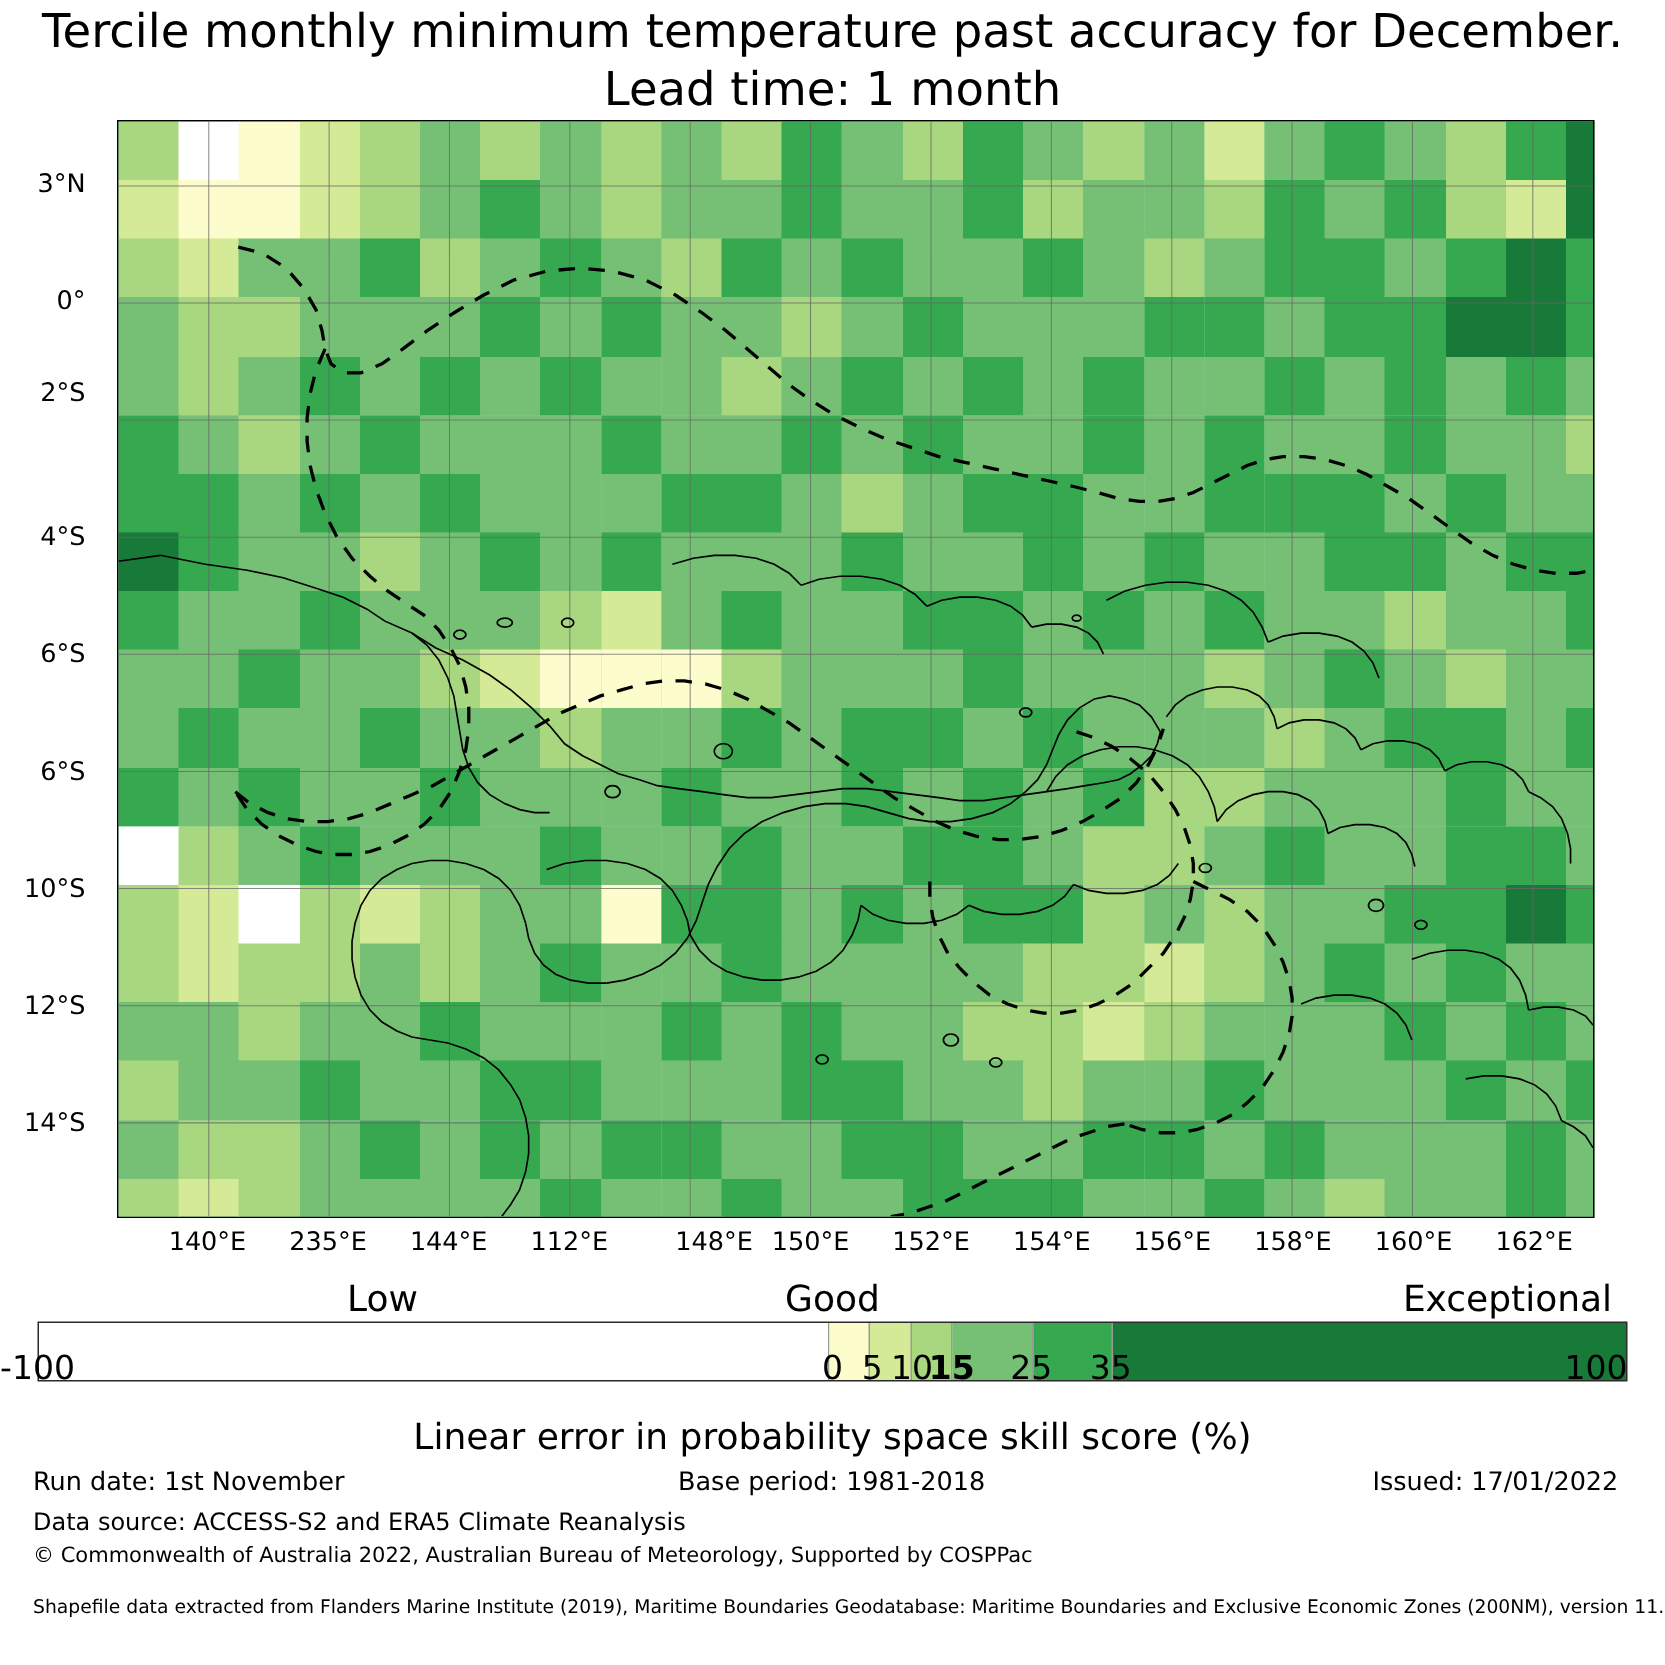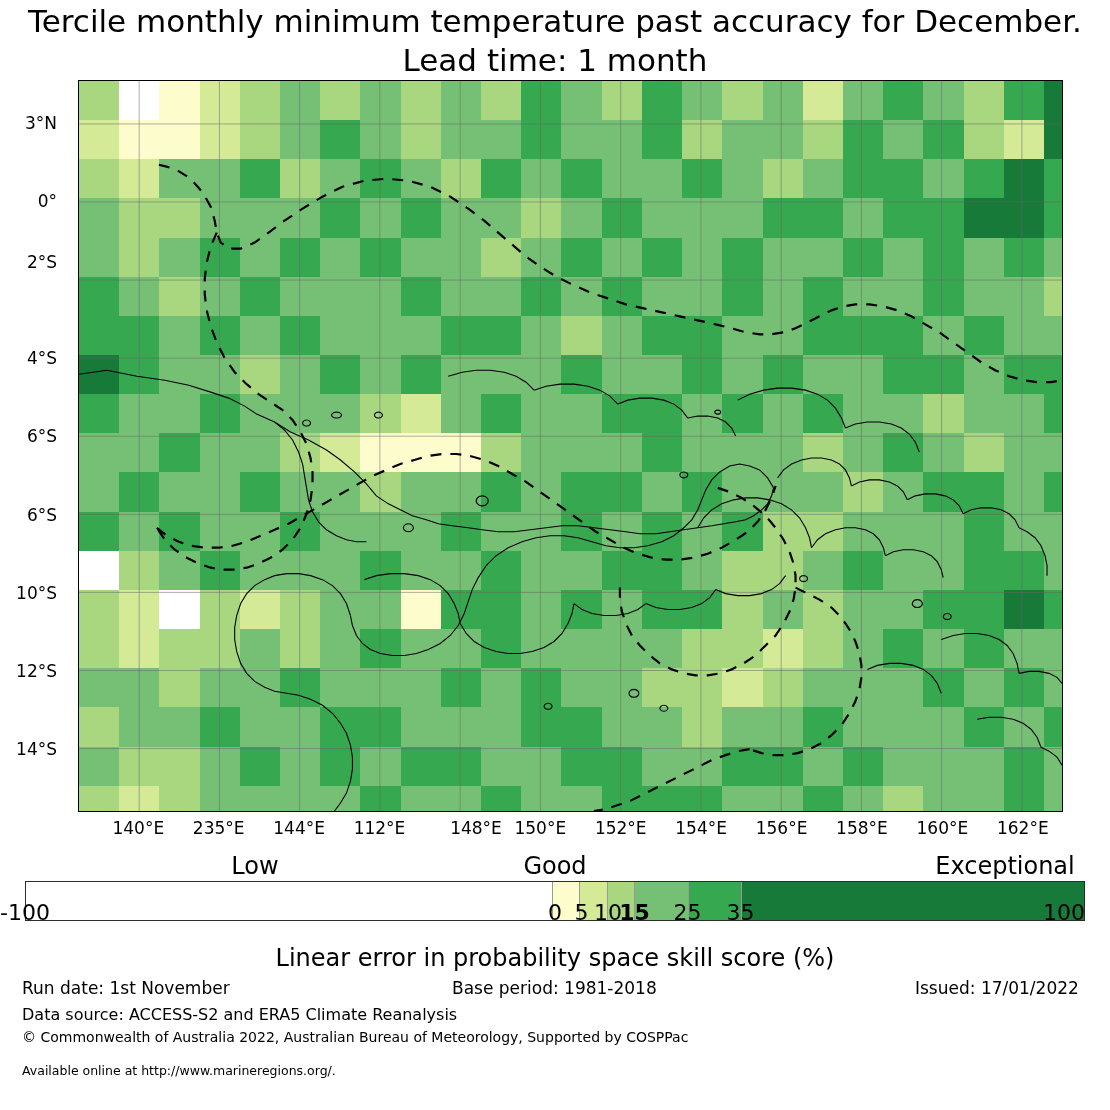--- a/index.html
+++ b/index.html
@@ -703,14 +703,14 @@
     <div class="cbcat" style="left: 1005px;">Exceptional</div>
   </div>
 <div id="cbar-label">Linear error in probability space skill score (%)</div>
 
 <div class="foot1" style="left:22px">Run date: 1st November</div>
 <div class="foot1" style="left:452px">Base period: 1981-2018</div>
 <div class="foot1" style="left:915px">Issued: 17/01/2022</div>
 <div class="foot-src">Data source: ACCESS-S2 and ERA5 Climate Reanalysis</div>
 <div class="foot-cc">© Commonwealth of Australia 2022, Australian Bureau of Meteorology, Supported by COSPPac</div>
 <div class="foot-shape">
-  <div>Available online at http://www.marineregions.org/.</div>
+  <div>Shapefile data extracted from Flanders Marine Institute (2019), Maritime Boundaries Geodatabase: Maritime Boundaries and Exclusive Economic Zones (200NM), version 11.</div>
 </div>
 
 </body></html>

